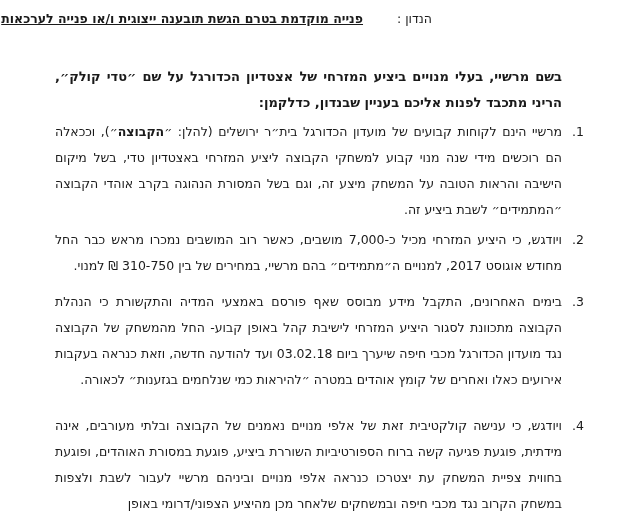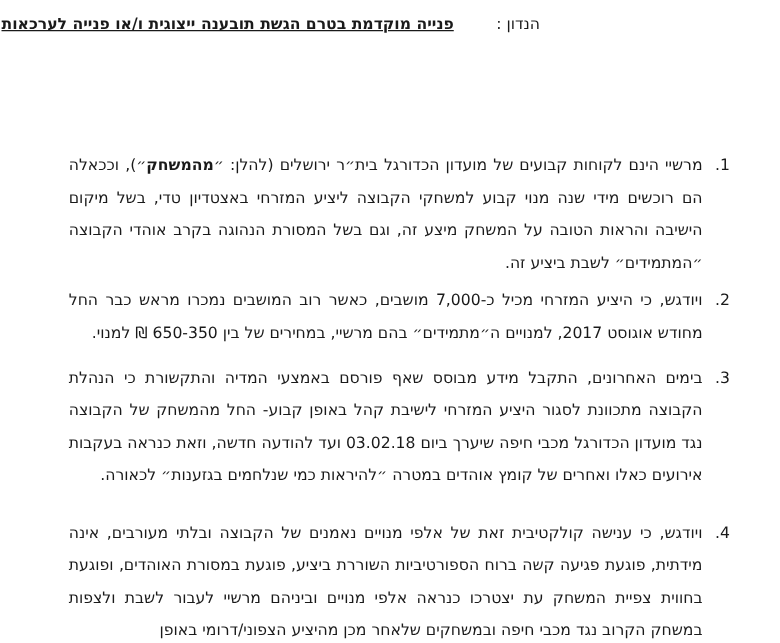--- a/index.html
+++ b/index.html
@@ -34,29 +34,30 @@
 </style>
 </head>
 <body>
 
 <div class="page">
   <div class="subject">
     <span class="lbl">הנדון :</span>
     <span class="ttl">פנייה מוקדמת בטרם הגשת תובענה ייצוגית ו/או פנייה לערכאות</span>
   </div>
 
+  <div class="intro">בשם מרשיי, בעלי מנויים ביציע המזרחי של אצטדיון הכדורגל על שם ״טדי קולק״, הריני מתכבד לפנות אליכם בעניין שבנדון, כדלקמן:</div>
 
   <div class="item item1">
     <span class="num">1.</span>
-    <p><span>מרשיי הינם לקוחות קבועים של מועדון הכדורגל בית״ר ירושלים (להלן: ״</span><b>מהמשחק</b><span>״), וככאלה הם רוכשים מידי שנה מנוי קבוע למשחקי הקבוצה ליציע המזרחי באצטדיון טדי, בשל מיקום הישיבה והראות הטובה על המשחק מיצע זה, וגם בשל המסורת הנהוגה בקרב אוהדי הקבוצה ״המתמידים״ לשבת ביציע זה.</span></p>
+    <p><span>מרשיי הינם לקוחות קבועים של מועדון הכדורגל בית״ר ירושלים (להלן: ״</span><b>הקבוצה</b><span>״), וככאלה הם רוכשים מידי שנה מנוי קבוע למשחקי הקבוצה ליציע המזרחי באצטדיון טדי, בשל מיקום הישיבה והראות הטובה על המשחק מיצע זה, וגם בשל המסורת הנהוגה בקרב אוהדי הקבוצה ״המתמידים״ לשבת ביציע זה.</span></p>
   </div>
 
   <div class="item item2">
     <span class="num">2.</span>
-    <p>ויודגש, כי היציע המזרחי מכיל כ-7,000 מושבים, כאשר רוב המושבים נמכרו מראש כבר החל מחודש אוגוסט 2017, למנויים ה״מתמידים״ בהם מרשיי, במחירים של בין 650-350 ₪ למנוי.</p>
+    <p>ויודגש, כי היציע המזרחי מכיל כ-7,000 מושבים, כאשר רוב המושבים נמכרו מראש כבר החל מחודש אוגוסט 2017, למנויים ה״מתמידים״ בהם מרשיי, במחירים של בין 310-750 ₪ למנוי.</p>
   </div>
 
   <div class="item item3">
     <span class="num">3.</span>
     <p>בימים האחרונים, התקבל מידע מבוסס שאף פורסם באמצעי המדיה והתקשורת כי הנהלת הקבוצה מתכוונת לסגור היציע המזרחי לישיבת קהל באופן קבוע- החל מהמשחק של הקבוצה נגד מועדון הכדורגל מכבי חיפה שיערך ביום 03.02.18 ועד להודעה חדשה, וזאת כנראה בעקבות אירועים כאלו ואחרים של קומץ אוהדים במטרה ״להיראות כמי שנלחמים בגזענות״ לכאורה.</p>
   </div>
 
   <div class="item item4">
     <span class="num">4.</span>
     <p>ויודגש, כי ענישה קולקטיבית זאת של אלפי מנויים נאמנים של הקבוצה ובלתי מעורבים, אינה מידתית, פוגעת פגיעה קשה ברוח הספורטיביות השוררת ביציע, פוגעת במסורת האוהדים, ופוגעת בחווית צפיית המשחק עת יצטרכו כנראה אלפי מנויים וביניהם מרשיי לעבור לשבת ולצפות במשחק הקרוב נגד מכבי חיפה ובמשחקים שלאחר מכן מהיציע הצפוני/דרומי באופן</p>

